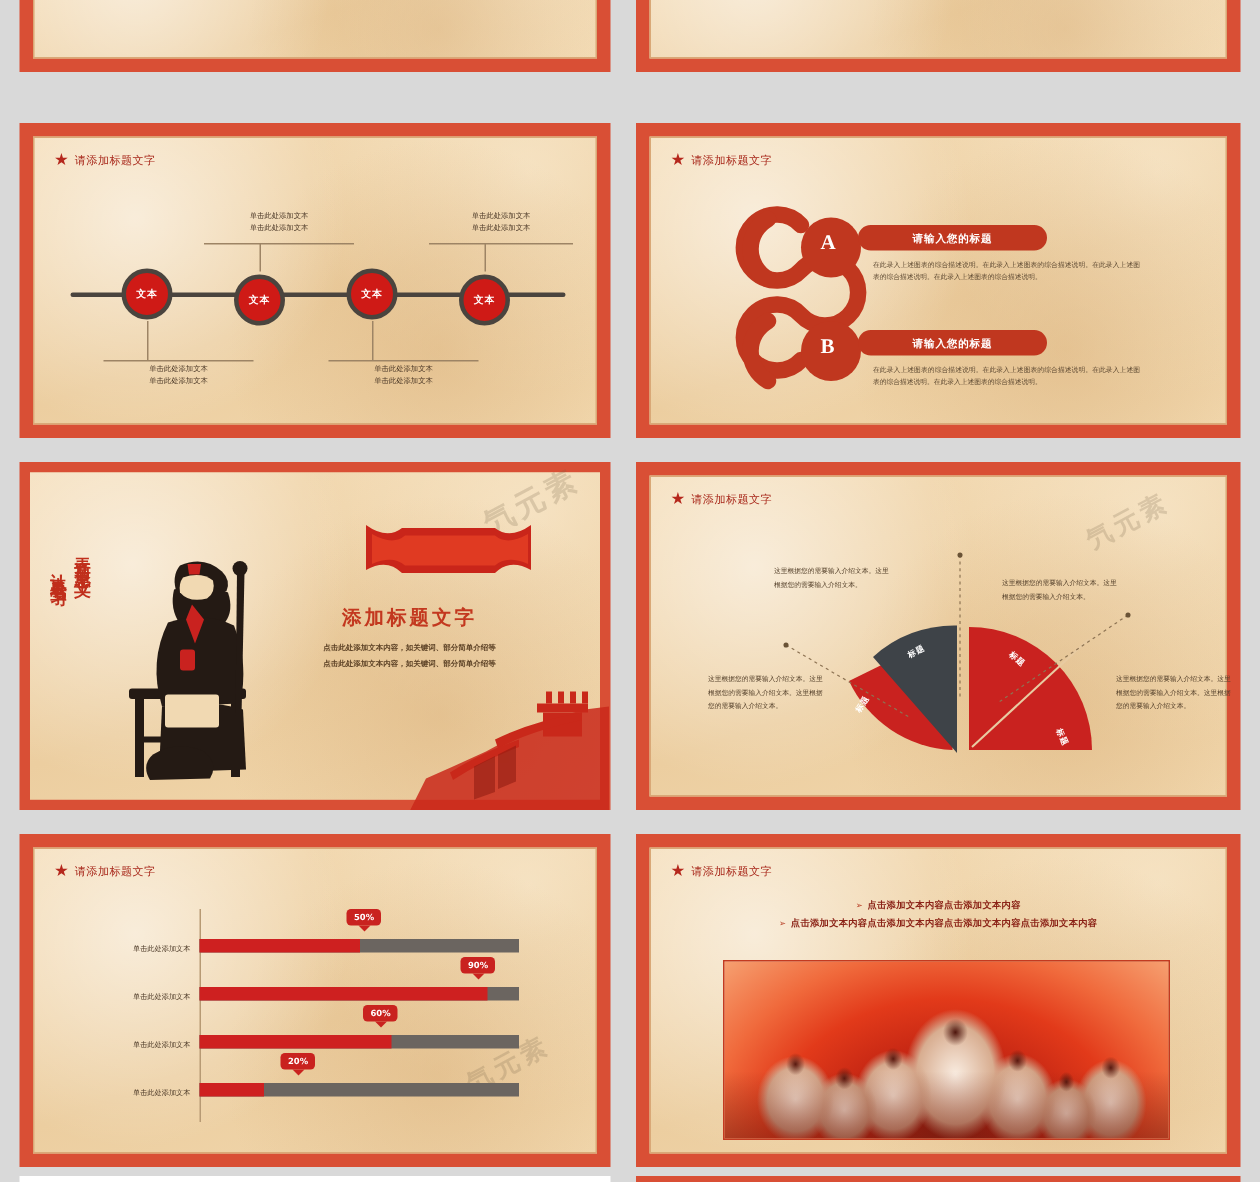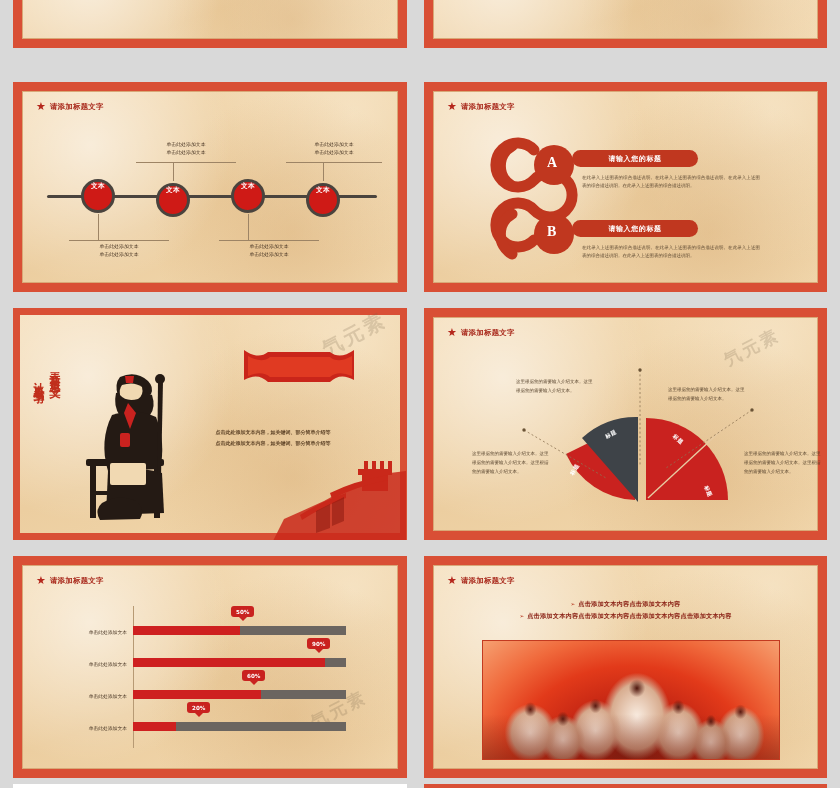--- a/index.html
+++ b/index.html
@@ -35,32 +35,32 @@
   }
   
   .head{
     position:absolute;left:13px;top:9px;
     display:flex;align-items:center;gap:4px;
   }
   .star{
     color:#b5271c;font-size:11px;line-height:1;
   }
   .head-title{
-    color:#a8281b;font-size:7.4px;font-weight:bold;
+    color:#a8281b;font-size:7.4px;font-weight:normal;
     letter-spacing:.3px;white-space:nowrap;
   }
   
   .tl-line{
     position:absolute;height:3.4px;background:#4a443e;border-radius:2px;
   }
   .tl-node{
     position:absolute;width:34px;height:34px;border-radius:50%;
     background:#cf1a16;border:3px solid #4a443e;
     box-sizing:border-box;
-    display:flex;align-items:flex-start;justify-content:center;
+    display:flex;align-items:center;justify-content:center;
     color:#fff;font-size:6.6px;font-weight:bold;letter-spacing:.5px;
   }
   .tl-txt{
     position:absolute;font-size:4.9px;color:#4a3726;line-height:1.7;
     text-align:center;white-space:nowrap;
   }
   .tl-brk{
     position:absolute;border-top:.8px solid #9d8465;
   }
   .tl-stem{
@@ -323,20 +323,21 @@
           <path d="M44,58 l14,-7 l0,24 l-14,5z"></path>
           <path d="M60,50 l12,-6 l0,24 l-12,5z"></path>
         </g>
       </svg>
 
       <svg class="banner" style="left:220px;top:31px;">
         <path d="M4,4 q14,10 24,2 l62,0 q10,8 24,-2 l0,30 q-14,-8 -24,2 l-62,0 q-10,-10 -24,-2 z" fill="#c9251a"></path>
         <path d="M8,10 q14,8 22,1 l60,0 q8,7 22,-1 l0,20 q-14,-6 -22,1 l-60,0 q-8,-7 -22,-1z" fill="#e03a22"></path>
       </svg>
 
+      <div class="ch-title" style="left:128px;top:88px;width:250px;">添加标题文字</div>
 
       <div class="ch-sub" style="left:128px;top:112px;width:250px;">
         <div>点击此处添加文本内容，如关键词、部分简单介绍等</div>
         <div>点击此处添加文本内容，如关键词、部分简单介绍等</div>
       </div>
     </div>
   </div>
 
   <div class="slide framed" style="left:424px;top:308px;width:403px;height:232px;">
     <div class="inner">

